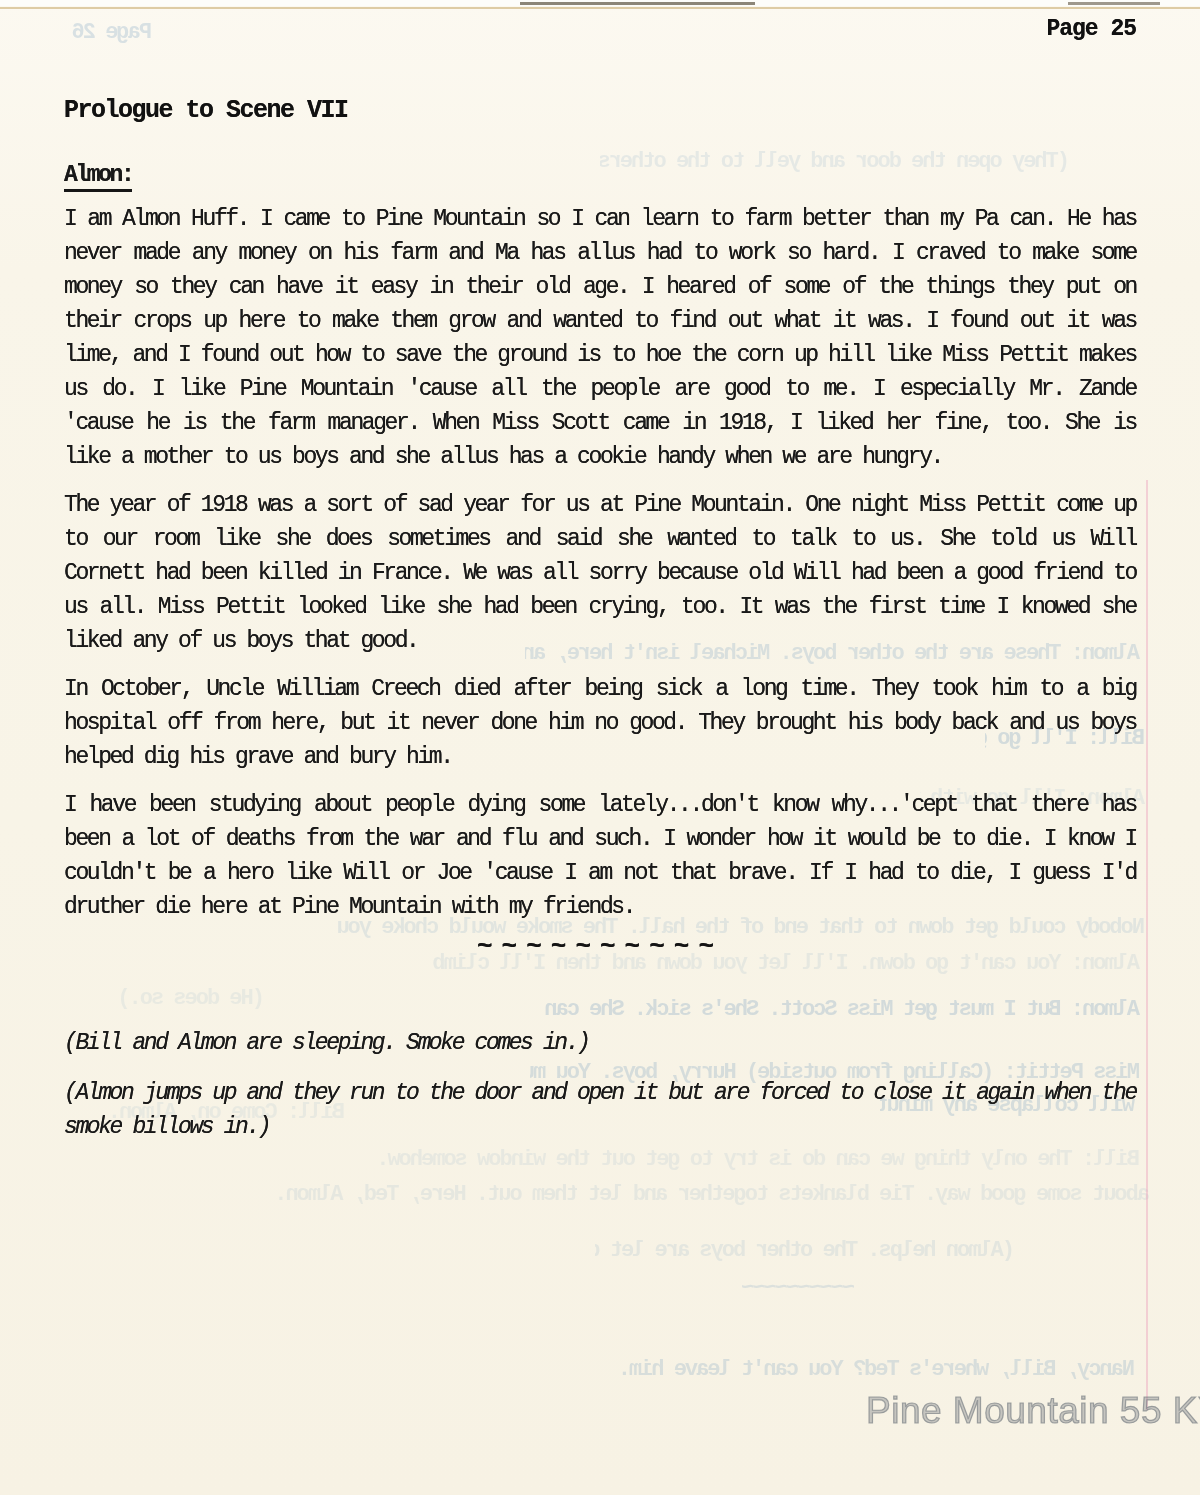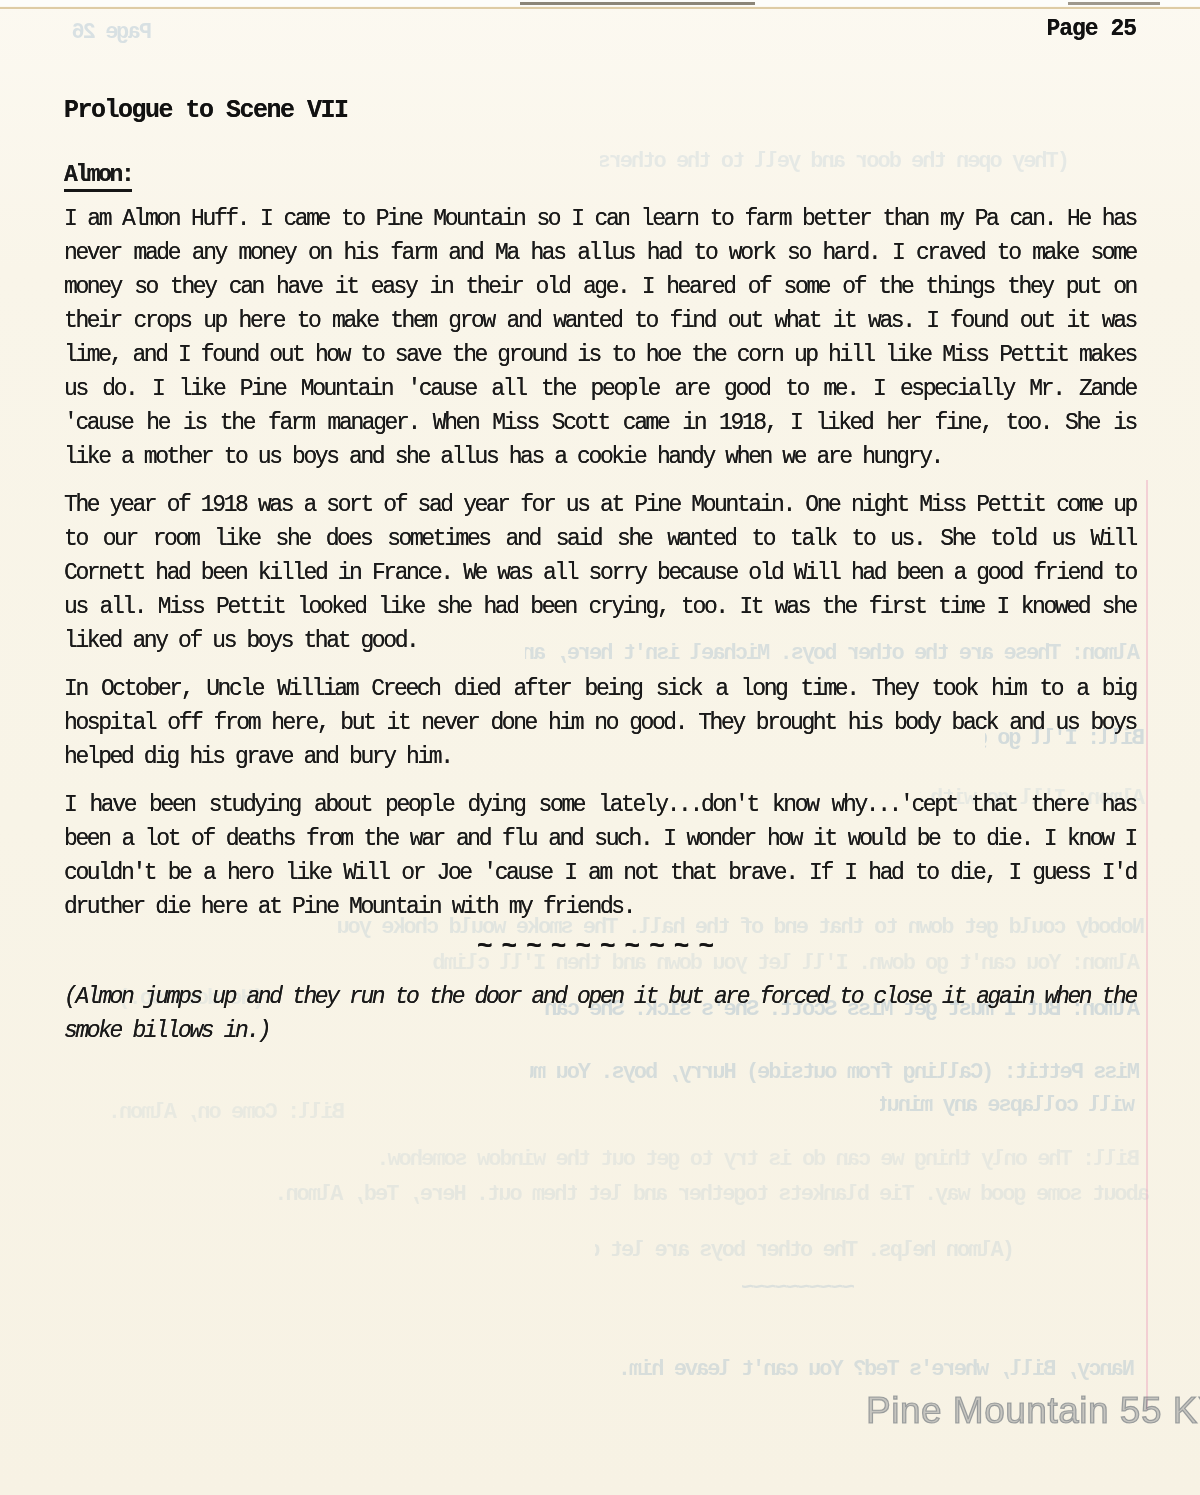--- a/index.html
+++ b/index.html
@@ -129,20 +129,21 @@
     </div>
 
     <p class="body-par first-par">I am Almon Huff.  I came to Pine Mountain so I can learn to farm better than my Pa can.  He has never made any money on his farm and Ma has allus had to work so hard.  I craved to make some money so they can have it easy in their old age.  I heared of some of the things they put on their crops up here to make them grow and wanted to find out what it was.  I found out it was lime, and I found out how to save the ground is to hoe the corn up hill like Miss Pettit makes us do.  I like Pine Mountain 'cause all the people are good to me.  I especially Mr. Zande 'cause he is the farm manager.  When Miss Scott came in 1918, I liked her fine, too.  She is like a mother to us boys and she allus has a cookie handy when we are hungry.</p>
     <p class="body-par">The year of 1918 was a sort of sad year for us at Pine Mountain.  One night Miss Pettit come up to our room like she does sometimes and said she wanted to talk to us.  She told us Will Cornett had been killed in France.  We was all sorry because old Will had been a good friend to us all.  Miss Pettit looked like she had been crying, too.  It was the first time I knowed she liked any of us boys that good.</p>
     <p class="body-par">In October, Uncle William Creech died after being sick a long time.  They took him to a big hospital off from here, but it never done him no good.  They brought his body back and us boys helped dig his grave and bury him.</p>
     <p class="body-par">I have been studying about people dying some lately...don't know why...'cept that there has been a lot of deaths from the war and flu and such.  I wonder how it would be to die.  I know I couldn't be a hero like Will or Joe 'cause I am not that brave.  If I had to die, I guess I'd druther die here at Pine Mountain with my friends.</p>
 
     <div class="separator">~~~~~~~~~~</div>
 
 
+    <p class="stage-direction">(Bill and Almon are sleeping.  Smoke comes in.)</p>
 
 
     <p class="stage-direction second">(Almon jumps up and they run to the door and open it but are forced to close it again when the smoke billows in.)</p>
 
 
   </div>
 
   <div class="watermark">Pine Mountain 55 KY 2018</div>
 
 </div>

